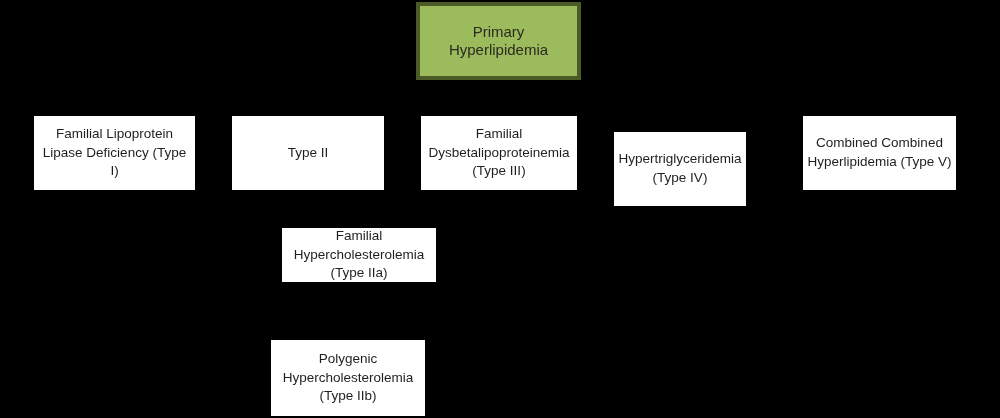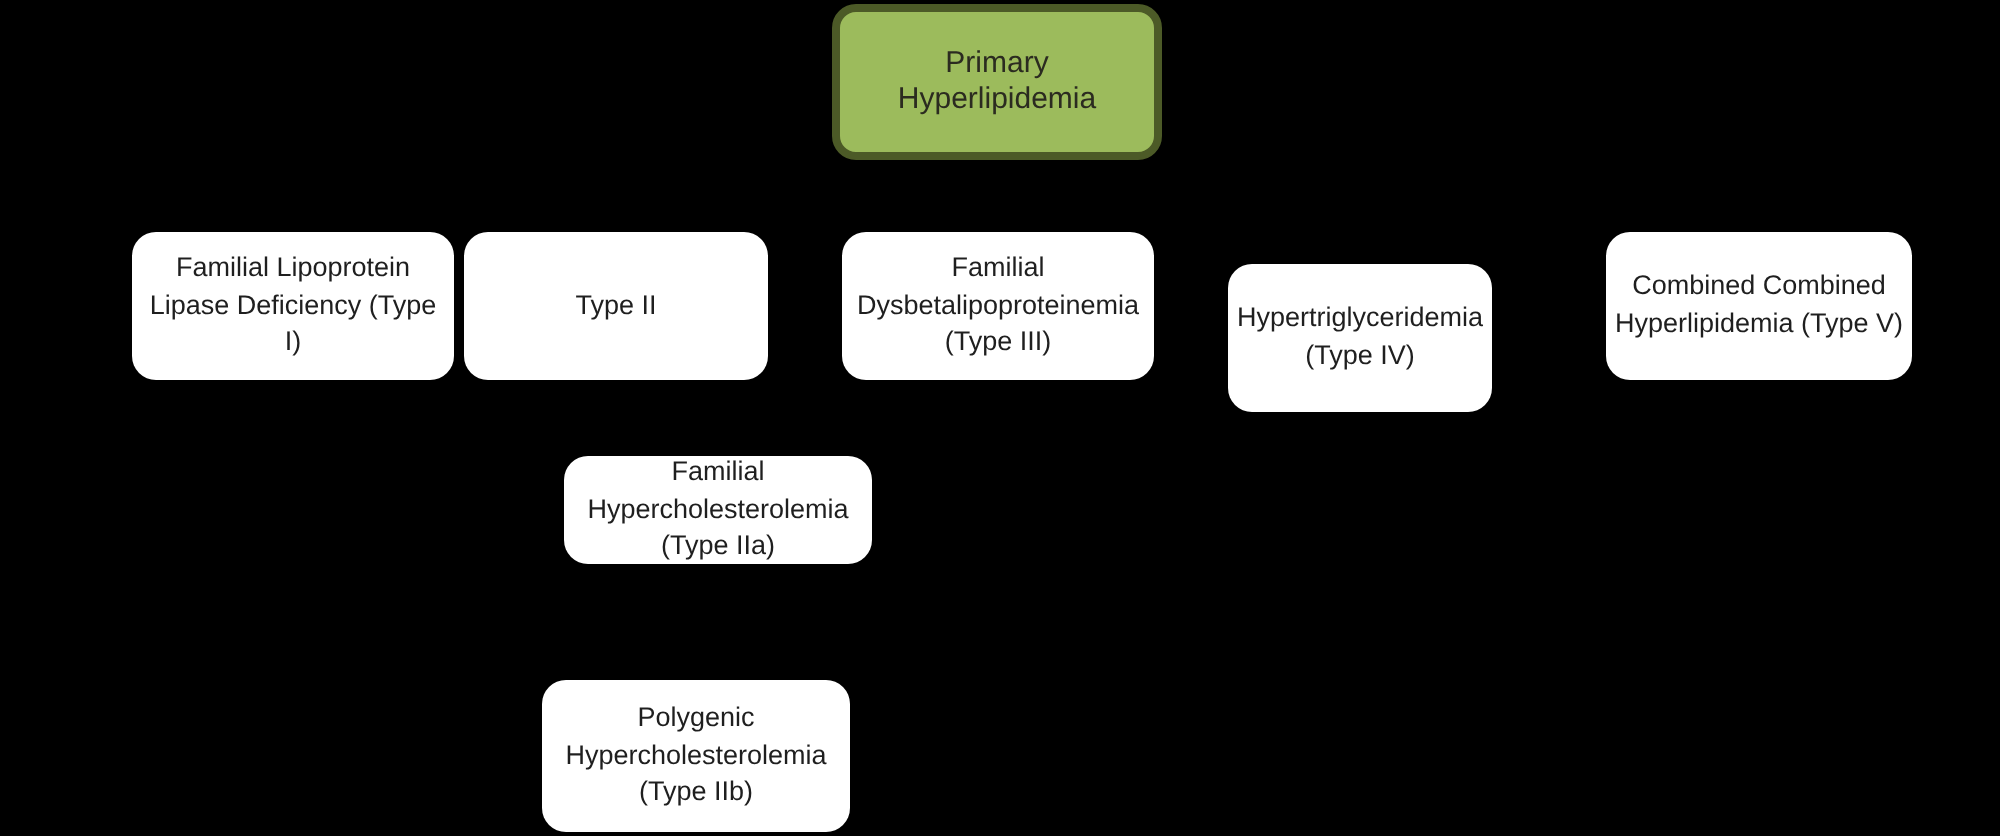--- a/index.html
+++ b/index.html
@@ -20,32 +20,31 @@
     display: flex;
     align-items: center;
     justify-content: center;
     text-align: center;
     box-sizing: border-box;
     background: #ffffff;
     color: #1f1f1f;
     font-size: 13.5px;
     line-height: 1.38;
     padding: 2px 3px;
-    border-radius: 12px;
   }
   .node.root {
     background: #9cbb5c;
     border: 4px solid #4c5a27;
     color: #2b2b20;
     font-size: 15px;
     line-height: 1.2;
   }
   
   .pos-root   { left: 416px; top: 2px;   width: 165px; height: 78px; }
-  .pos-type1  { left: 34px;  top: 116px; width: 161px; height: 74px; margin-left: 32px; }
+  .pos-type1  { left: 34px;  top: 116px; width: 161px; height: 74px; }
   .pos-type2  { left: 232px; top: 116px; width: 152px; height: 74px; }
   .pos-type3  { left: 421px; top: 116px; width: 156px; height: 74px; }
   .pos-type4  { left: 614px; top: 132px; width: 132px; height: 74px; text-align: center; }
   .pos-type5  { left: 803px; top: 116px; width: 153px; height: 74px; }
   .pos-type2a { left: 282px; top: 228px; width: 154px; height: 54px; }
   .pos-type2b { left: 271px; top: 340px; width: 154px; height: 76px; }
 </style>
 </head>
 <body>
 

